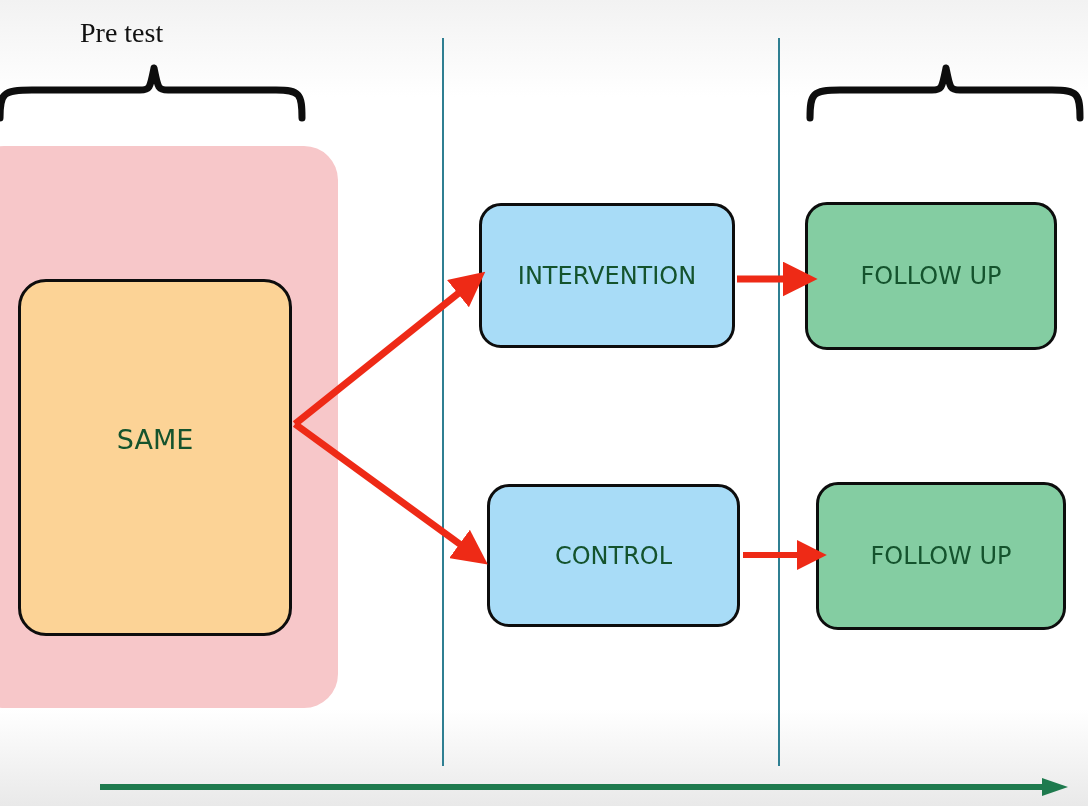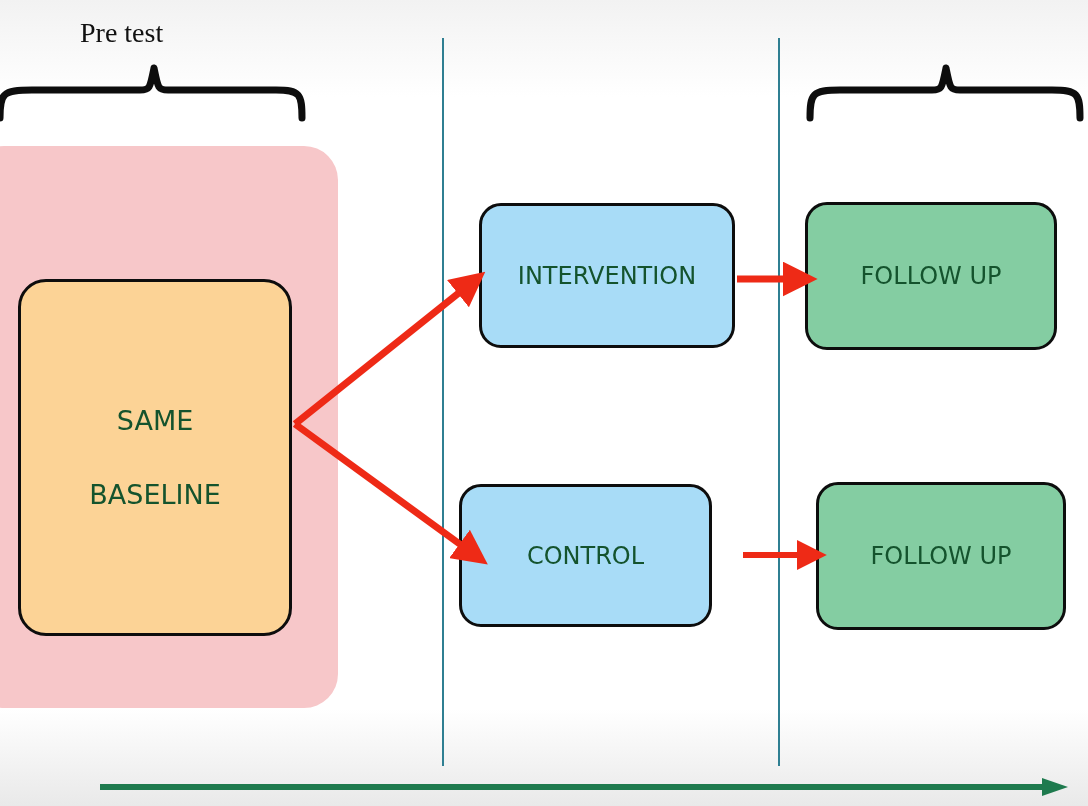--- a/index.html
+++ b/index.html
@@ -76,21 +76,21 @@
   }
   #box-intervention {
     left: 479px;
     top: 203px;
     width: 256px;
     height: 145px;
     background: #a8dcf7;
     font-size: 24px;
   }
   #box-control {
-    left: 459px;
+    left: 487px;
     top: 484px;
     width: 253px;
     height: 143px;
     background: #a8dcf7;
     font-size: 24px;
   }
   #box-followup-1 {
     left: 805px;
     top: 202px;
     width: 252px;
@@ -134,21 +134,20 @@
 
   <div class="vline" id="vline-1"></div>
   <div class="vline" id="vline-2"></div>
 
   <div id="pink-panel"></div>
 
   <div class="box" id="box-population">
     <div>
       <div>SAME</div>
       <div style="height:37px">&nbsp;</div>
-      <div>BASELINE</div>
     </div>
   </div>
 
   <div class="box" id="box-intervention">
     <span>INTERVENTION</span>
   </div>
 
   <div class="box" id="box-control">
     <span>CONTROL</span>
   </div>

